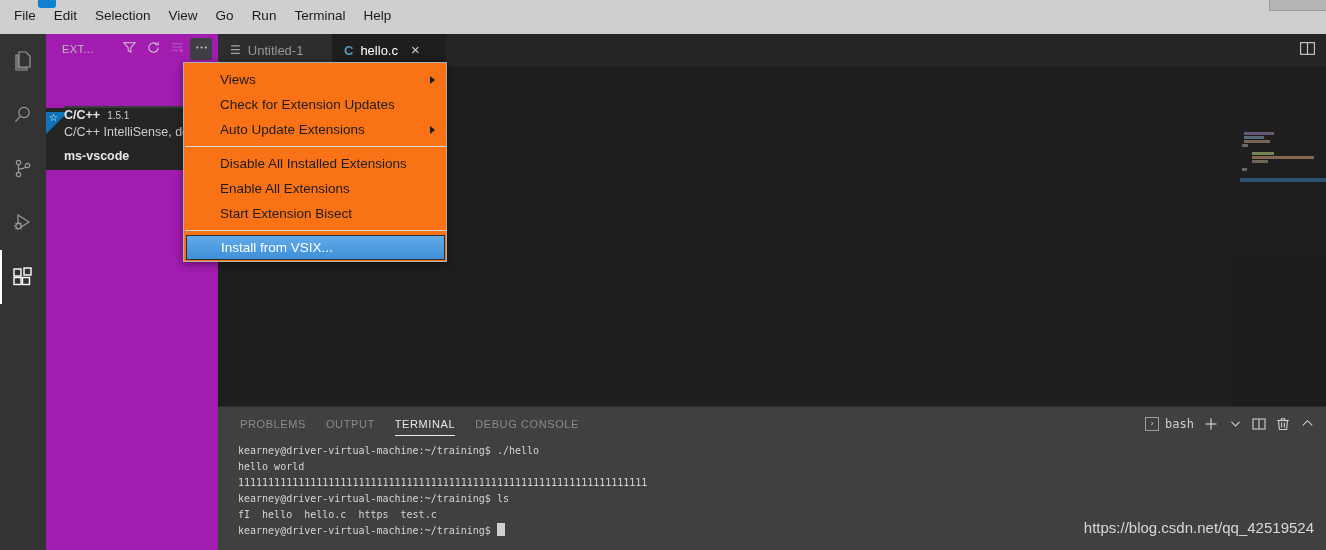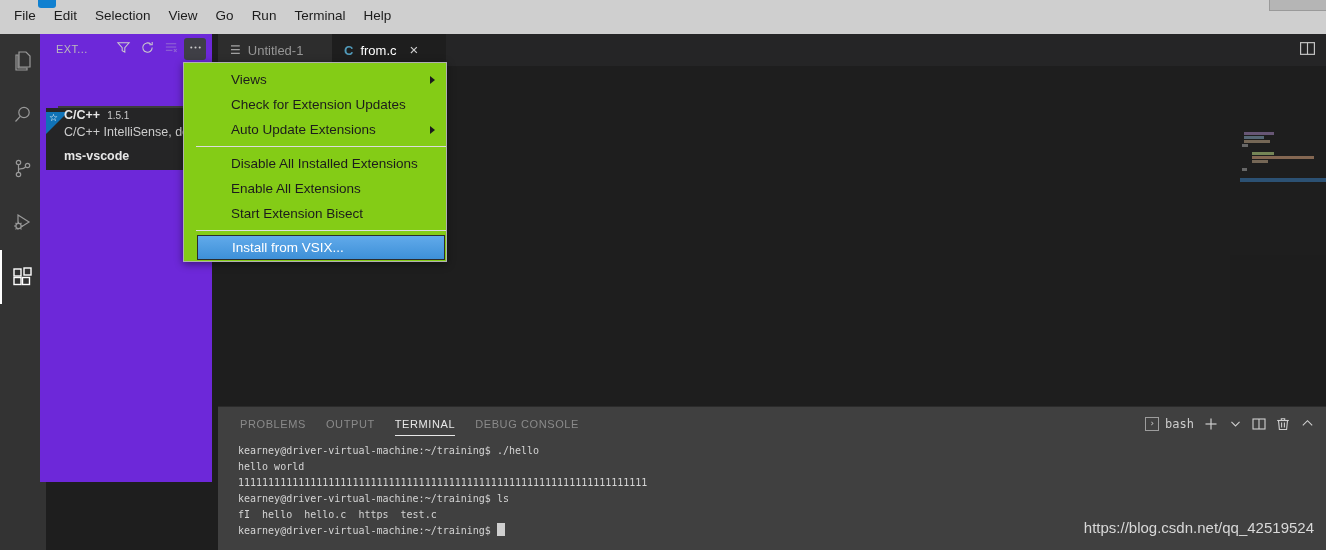--- a/index.html
+++ b/index.html
@@ -41,22 +41,22 @@
   .act-item{
     position:relative;width:46px;height:54px;display:flex;align-items:center;justify-content:center;
   }
   .act-item svg{display:block;}
   .act-item.active::before{
     content:"";position:absolute;left:0;top:0;width:2px;height:54px;background:#ffffff;
   }
 
   
   .sidebar{
-    position:absolute;left:40px;top:34px;width:172px;height:448px;
-    background:#6d28d9;
+    position:absolute;left:46px;top:34px;width:172px;height:516px;
+    background:#a21caf;
   }
   .side-header{
     position:absolute;left:0;top:0;width:172px;height:30px;display:flex;align-items:center;
   }
   .side-title{
     font-size:11px;color:#bbbbbb;letter-spacing:.4px;margin-left:16px;white-space:nowrap;
   }
   .side-actions{position:absolute;right:6px;top:0;height:30px;display:flex;align-items:center;}
   .side-act{
     width:22px;height:22px;display:flex;align-items:center;justify-content:center;border-radius:3px;margin-left:2px;
@@ -169,23 +169,23 @@
 
   
   .watermark{
     position:absolute;right:12px;bottom:14px;font-size:15px;color:#d8d8d8;
     font-family:"Liberation Sans", sans-serif;
   }
 
   
   .ctxmenu{
     position:absolute;left:183px;top:62px;width:264px;
-    background:#84cc16;border:1px solid #b0b0b0;
+    background:#f97316;border:1px solid #b0b0b0;
     box-shadow:0 2px 8px rgba(0,0,0,.45);
-    padding:4px 0 1px 12px;box-sizing:border-box;
+    padding:4px 0 1px 1px;box-sizing:border-box;
   }
   .ctx-item{
     position:relative;height:25px;display:flex;align-items:center;
     padding-left:35px;padding-right:16px;font-size:13.5px;color:#1c1c1c;
   }
   .ctx-item.selected{
     background:linear-gradient(to bottom,#61aaea 0%,#3e90d8 100%);
     color:#ffffff;border:1px solid #2c2c2c;box-sizing:border-box;margin:0 1px;
     padding-left:34px;
   }
@@ -326,21 +326,21 @@
     </div>
   </div>
 
   <div class="tabsbar">
     <div class="tab inactive">
       <span class="tab-ic plain">☰</span>
       <span>Untitled-1</span>
     </div>
     <div class="tab active">
       <span class="tab-ic c-lang">C</span>
-      <span>from.c</span>
+      <span>hello.c</span>
       <span class="tab-close">×</span>
     </div>
     <div class="editor-actions">
       <span>
         <svg width="17" height="17" viewBox="0 0 16 16" fill="none" stroke="#c5c5c5" stroke-width="1.1">
           <rect x="1.5" y="2.5" width="13" height="11"></rect>
             <line x1="8" y1="2.5" x2="8" y2="13.5"></line>
         </svg>
       </span>
     </div>

